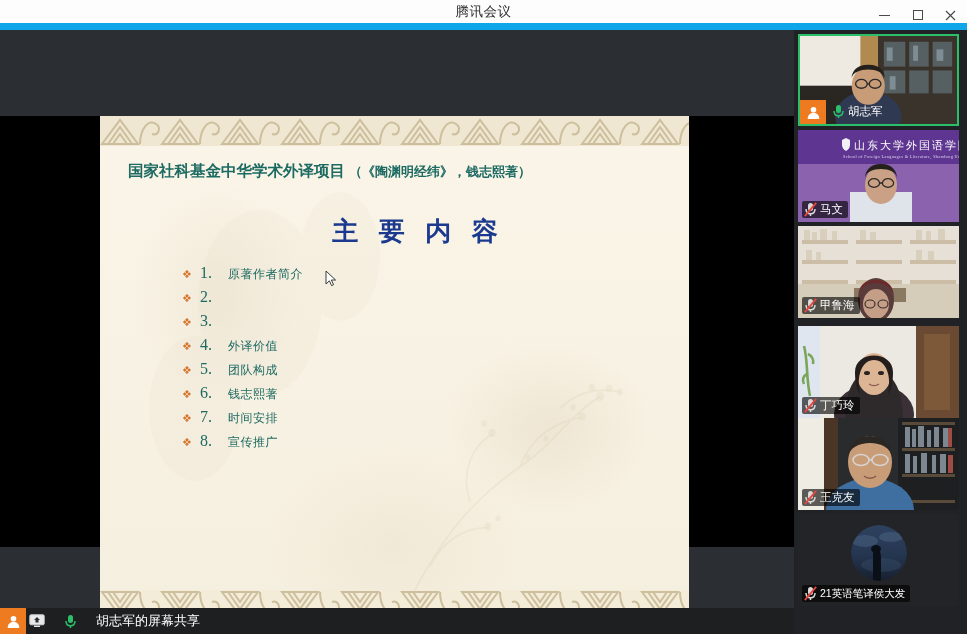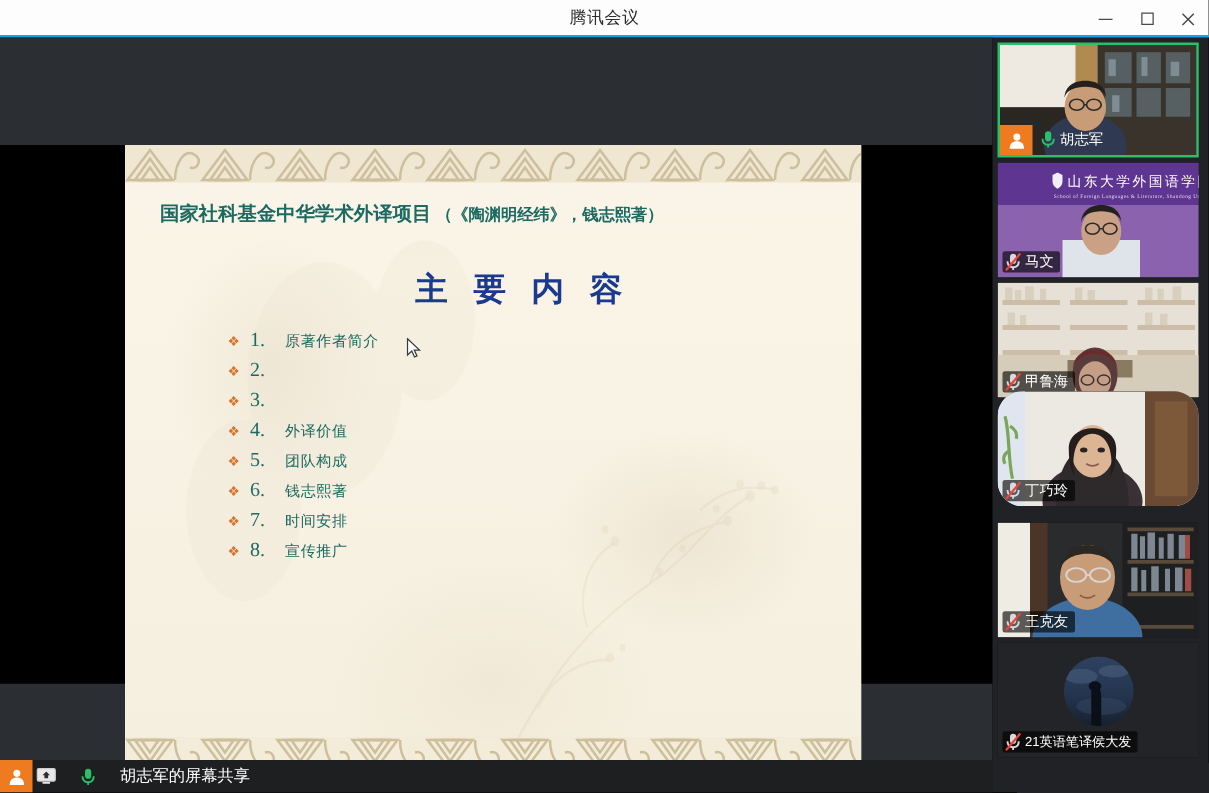--- a/index.html
+++ b/index.html
@@ -6,21 +6,21 @@
   html, body {
     width: 967px; height: 634px;
     font-family: "Liberation Sans", "DejaVu Sans", sans-serif;
     overflow: hidden; background: #000;
   }
   #app { position: relative; width: 967px; height: 634px; background: #000; }
 
   
   .titlebar {
     position: absolute; left: 0; top: 0; width: 967px; height: 30px;
-    background: #fdfdfd; border-bottom: 2px solid #0ea5e9;
+    background: #fdfdfd; border-bottom: 7px solid #0ea5e9;
     display: flex; align-items: center; justify-content: center;
   }
   .titlebar-title { font-size: 13.5px; color: #2c2c2c; letter-spacing: .5px; }
   .winctrls { position: absolute; right: 0; top: 0; height: 30px; display: flex; }
   .winbtn {
     width: 33px; height: 30px; display: flex; align-items: center; justify-content: center;
     font-size: 13px; color: #4a4a4a; cursor: default;
   }
   .glyph-min { display:block; width: 11px; height: 1px; background: #4a4a4a; }
   .glyph-max { display:block; width: 10px; height: 10px; border: 1.3px solid #4a4a4a; }
@@ -477,21 +477,21 @@
         <svg class="mic" viewBox="0 0 13 15">
           <rect x="4" y="1" width="5" height="8" rx="2.5" fill="#d9d9d9"></rect>
           <path d="M2 7 C2 10.3 4 11.8 6.5 11.8 C9 11.8 11 10.3 11 7" stroke="#d9d9d9" stroke-width="1.5" fill="none"></path>
           <path d="M6.5 11.8 L6.5 14" stroke="#d9d9d9" stroke-width="1.5"></path>
           <path d="M0.8 14.2 L12.2 0.8" stroke="#e8453c" stroke-width="1.8"></path>
         </svg>
         <span class="name-text">甲鲁海</span>
       </div>
     </div>
 
-    <div class="tile" style="top:283px;border-radius:20px;">
+    <div class="tile" style="top:296px;">
       <div class="tile-video">
         <svg viewBox="0 0 161 92" preserveAspectRatio="none">
           <rect width="161" height="92" fill="#ece9e2"></rect>
           <rect x="0" y="0" width="22" height="92" fill="#dfe6ef"></rect>
           <path d="M6 20 C10 34 8 52 12 70 M10 28 C14 30 16 34 15 38 M9 48 C5 50 4 54 6 58" stroke="#7aa659" stroke-width="2.6" fill="none"></path>
           <rect x="118" y="0" width="43" height="92" fill="#6b4a33"></rect>
           <rect x="126" y="8" width="26" height="76" fill="#7d5839"></rect>
           <ellipse cx="76" cy="88" rx="40" ry="30" fill="#3a3036"></ellipse>
           <path d="M47 92 C47 60 60 44 76 44 C92 44 105 60 105 92 Z" fill="#2e2a2c"></path>
           <ellipse cx="76" cy="48" rx="17" ry="21" fill="#dcb595"></ellipse>

